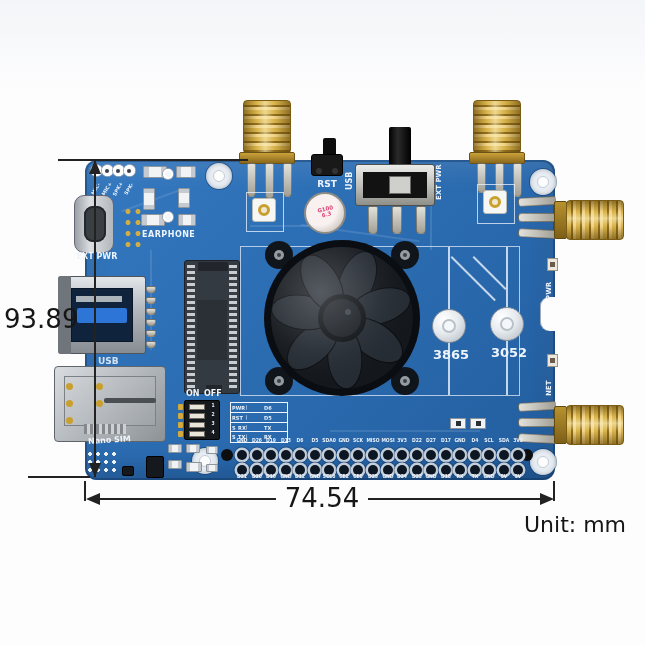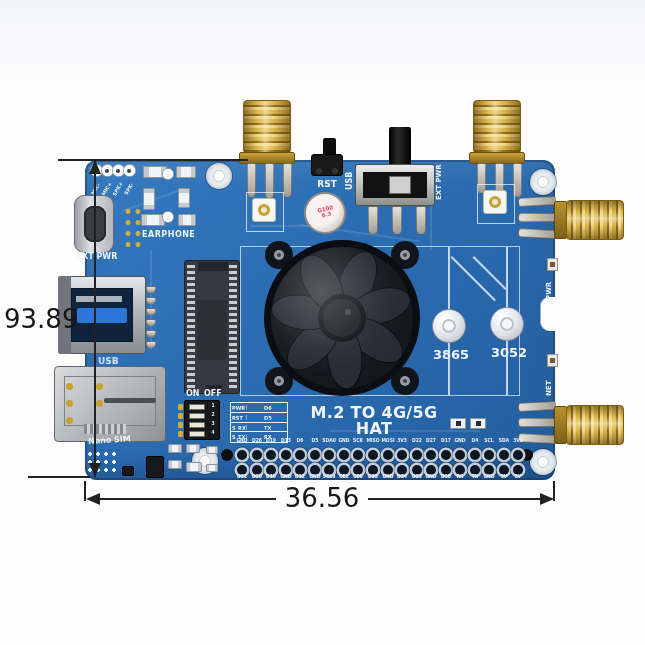--- a/index.html
+++ b/index.html
@@ -320,21 +320,20 @@
     <div class="smaThreadH" style="left:566px;top:200px;width:58px;height:40px;"></div>
   </div>
   <div>
     <div class="legH" style="left:518px;top:402px;width:38px;height:9px;transform:rotate(-3deg);"></div>
     <div class="legH" style="left:518px;top:418px;width:38px;height:9px;"></div>
     <div class="legH" style="left:518px;top:434px;width:38px;height:9px;transform:rotate(3deg);"></div>
     <div class="smaNut" style="left:554px;top:406px;width:13px;height:38px;"></div>
     <div class="smaThreadH" style="left:566px;top:405px;width:58px;height:40px;"></div>
   </div>
 
-  <div class="silk" style="left:293px;top:405px;width:162px;text-align:center;font-size:16px;letter-spacing:.3px;">M.2 TO 4G/5G HAT</div>
 
   <div class="silk" style="left:186px;top:390px;font-size:8px;">ON</div>
   <div class="silk" style="left:204px;top:390px;font-size:8px;">OFF</div>
   <div class="darkchip" style="left:184px;top:400px;width:36px;height:40px;"></div>
   <div id="dip-parts">
       <div class="dipslider" style="left: 189px; top: 404px;"></div>
       <div class="goldpin" style="left: 178px; top: 404px; width: 5px; height: 6px;"></div>
       <div class="pinlabel" style="left: 198px; top: 403px;">1</div>
       <div class="dipslider" style="left: 189px; top: 413px;"></div>
       <div class="goldpin" style="left: 178px; top: 413px; width: 5px; height: 6px;"></div>
@@ -476,15 +475,16 @@
     <div class="dim" style="left:28px;top:476px;width:62px;height:2px;"></div>
     <div class="dimtxt" style="left:4px;top:304px;width:86px;">93.89</div>
   </div>
   <div>
     <div class="dim" style="left:84px;top:481px;width:2px;height:20px;"></div>
     <div class="dim" style="left:553px;top:481px;width:2px;height:20px;"></div>
     <div class="dim" style="left:98px;top:498px;width:178px;height:2px;"></div>
     <div class="dim" style="left:368px;top:498px;width:174px;height:2px;"></div>
     <div class="arrow" style="left:86px;top:493px;border-top:6px solid transparent;border-bottom:6px solid transparent;border-right:14px solid #222;"></div>
     <div class="arrow" style="left:540px;top:493px;border-top:6px solid transparent;border-bottom:6px solid transparent;border-left:14px solid #222;"></div>
-    <div class="dimtxt" style="left:276px;top:483px;width:92px;text-align:center;">36.56</div>
-  </div>
+    <div class="dimtxt" style="left:276px;top:483px;width:92px;text-align:center;">74.54</div>
+  </div>
+  <div class="dimtxt" style="left:524px;top:512px;width:110px;font-size:22px;">Unit: mm</div>
 </div>
 
 </body></html>

